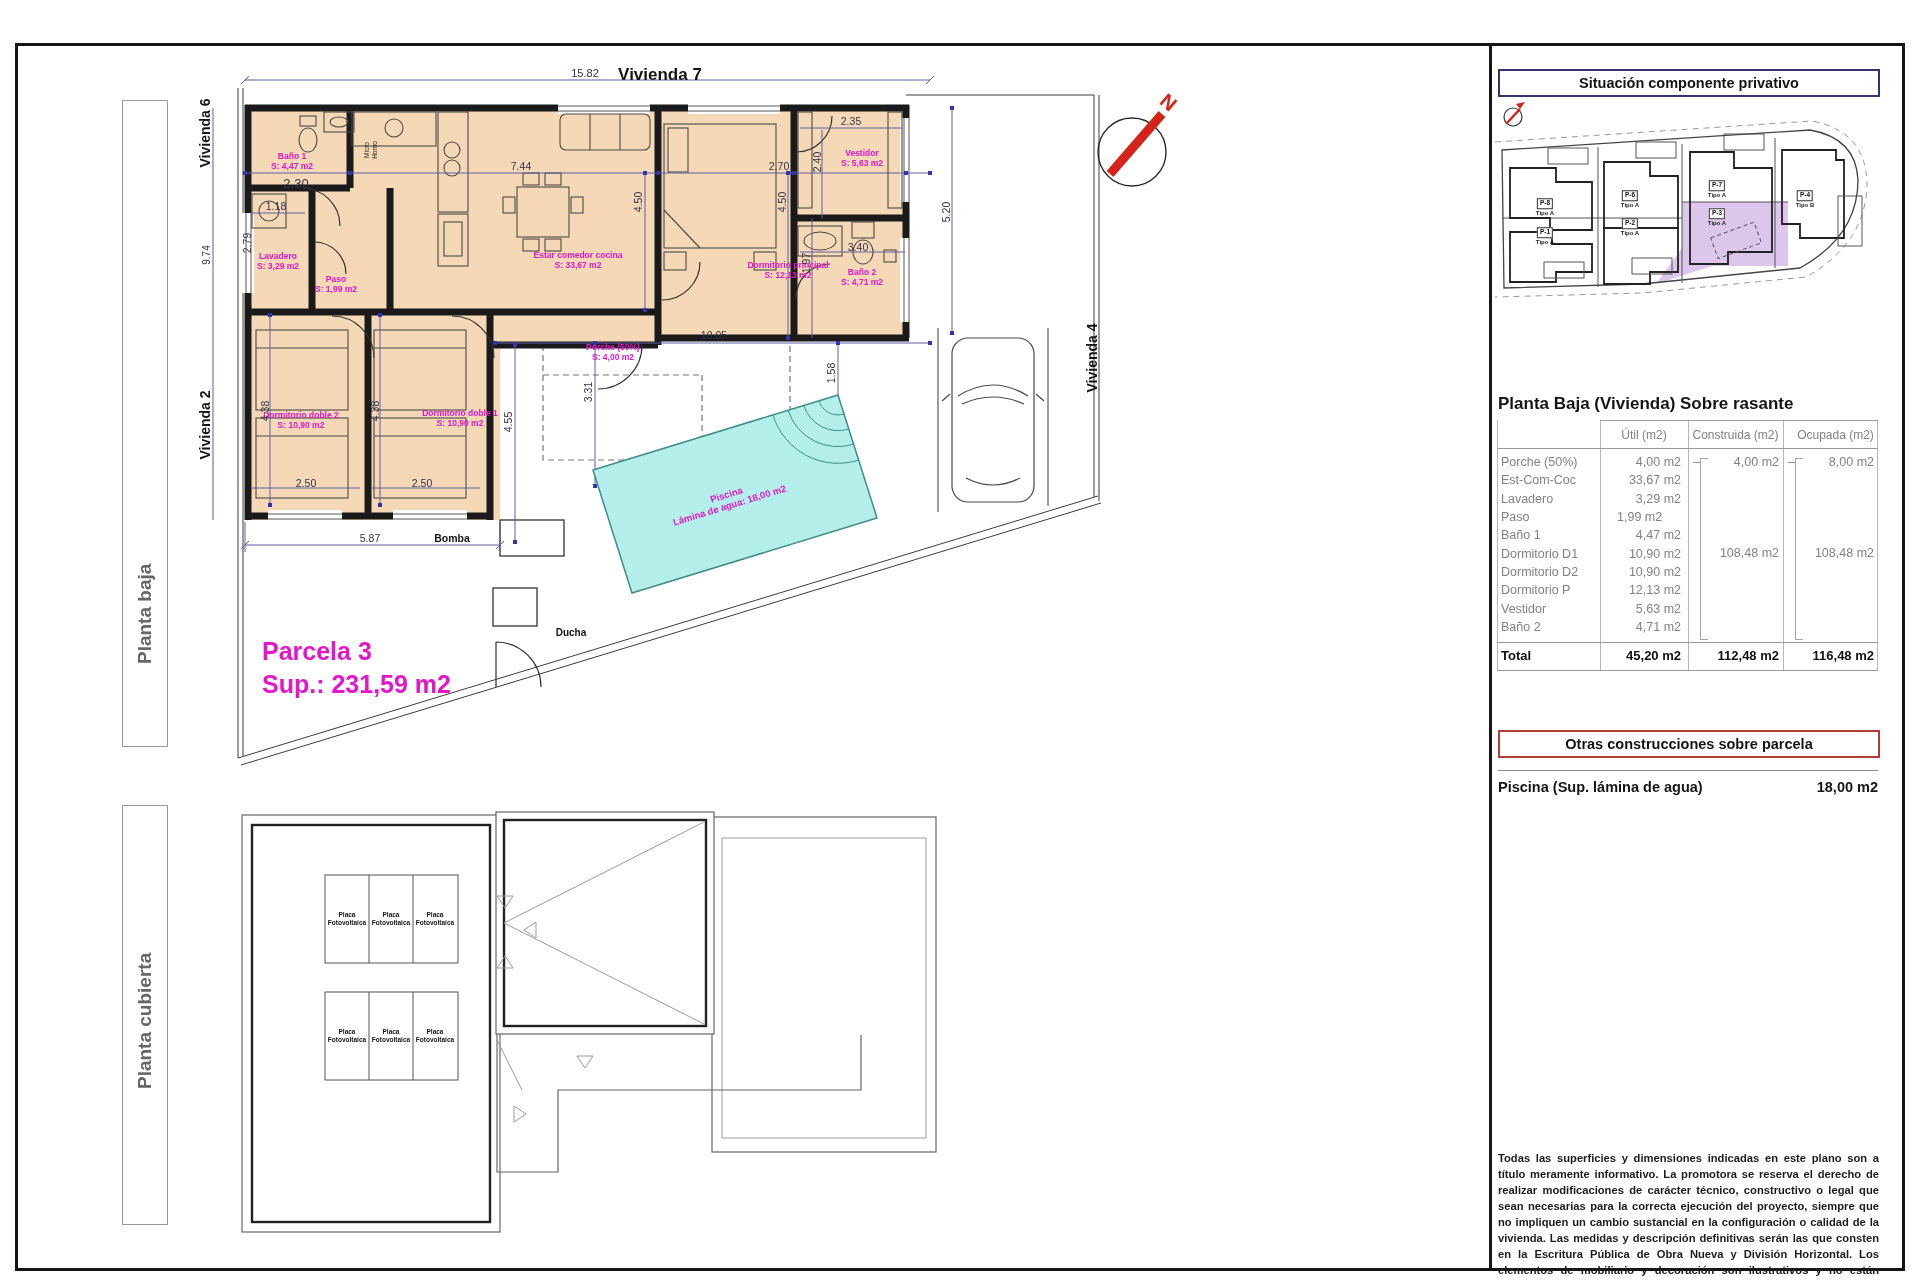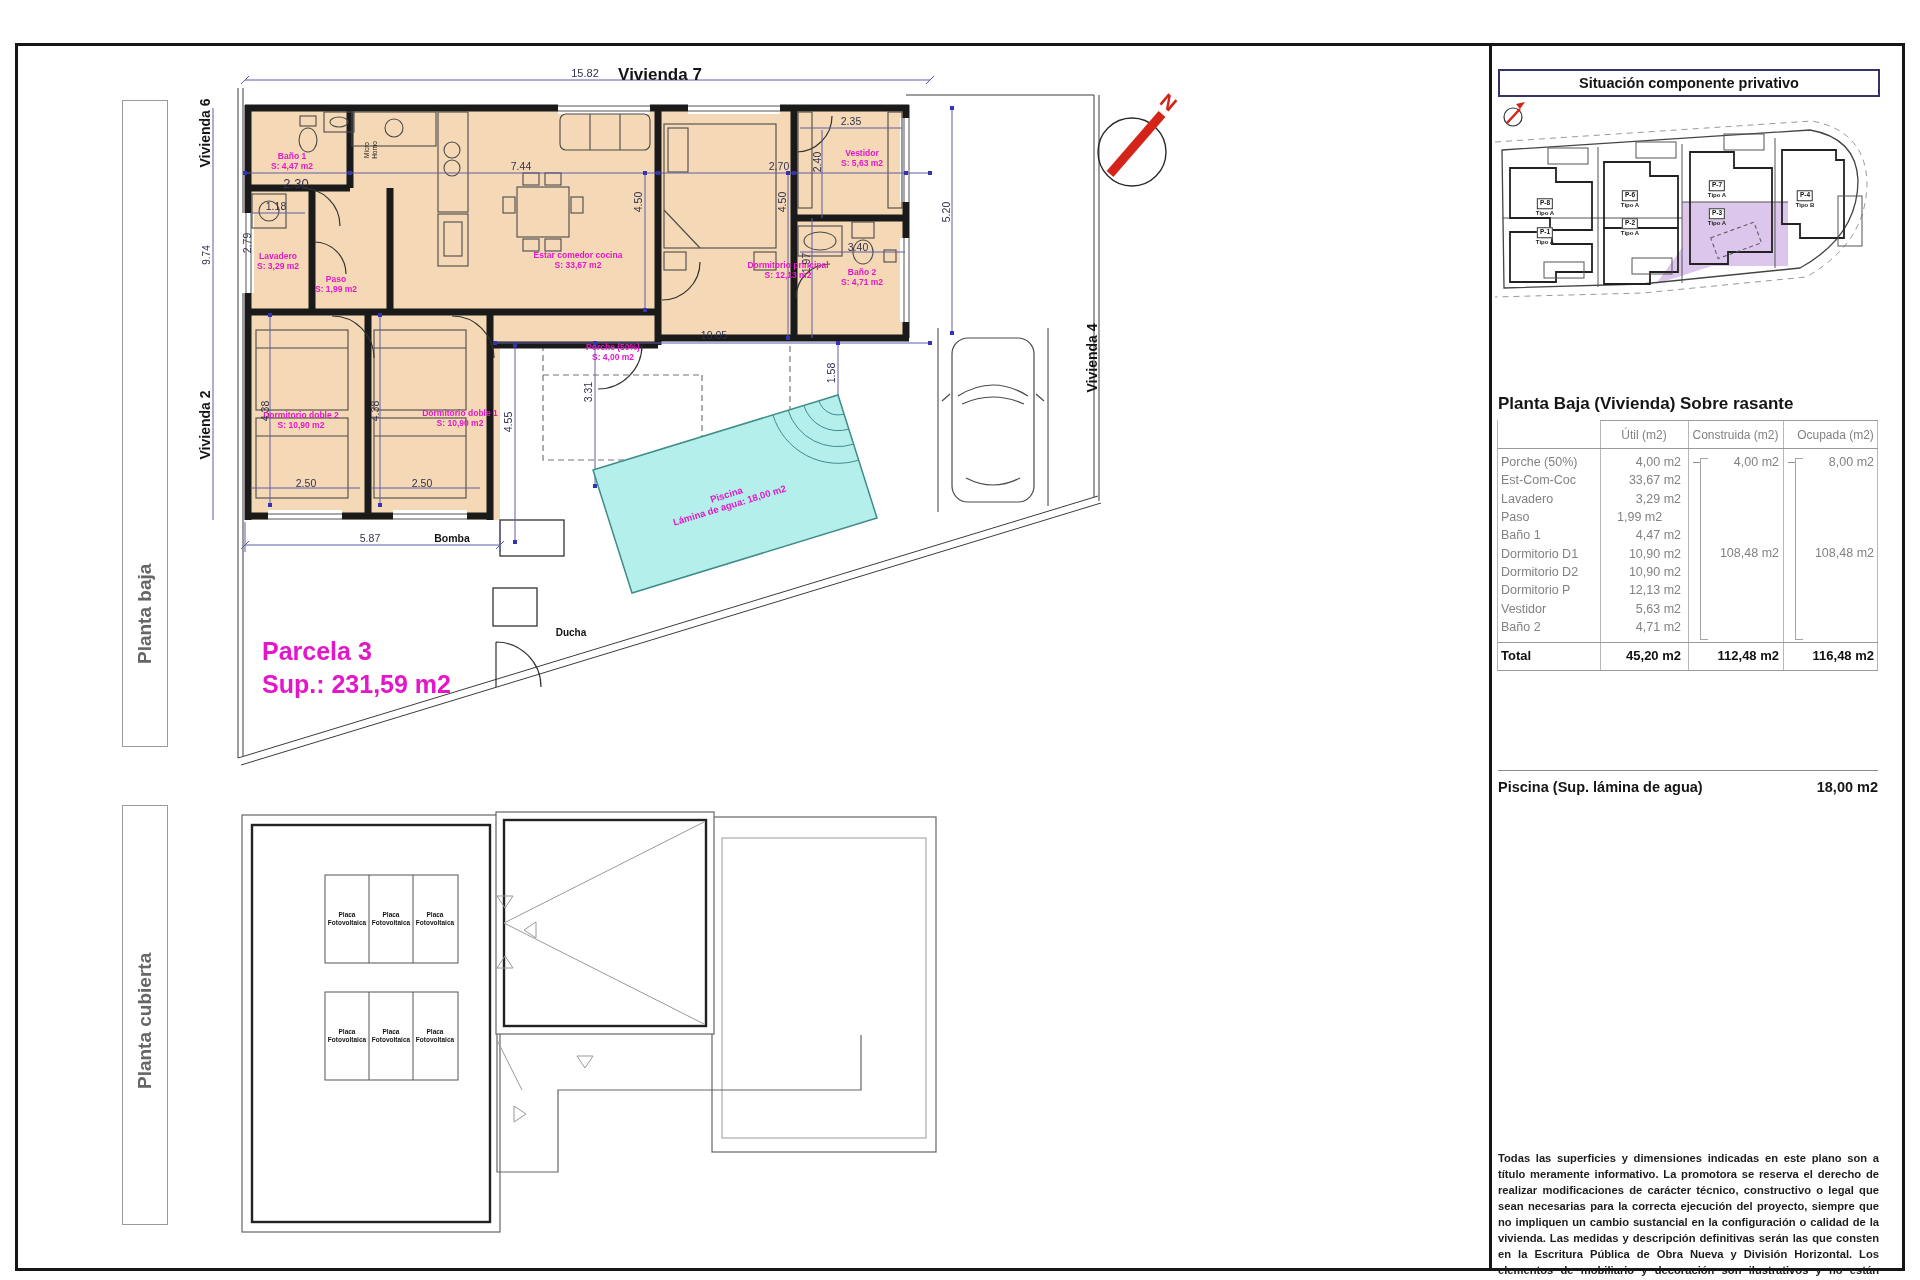--- a/index.html
+++ b/index.html
@@ -294,20 +294,21 @@
       <span class="num" style="top:198px;left:106px;width:78px;text-align:right">4,71 m2</span>
       <div class="brk" style="left:203px"></div>
       <div class="brk" style="left:298px"></div>
       <span class="num" style="top:124px;left:204px;width:78px;text-align:right">108,48 m2</span>
       <span class="num" style="top:124px;left:299px;width:78px;text-align:right">108,48 m2</span>
       <span class="tot" style="top:227px;left:4px">Total</span>
       <span class="num tot" style="top:227px;left:106px;width:78px;text-align:right">45,20 m2</span>
       <span class="num tot" style="top:227px;left:196px;width:86px;text-align:right">112,48 m2</span>
       <span class="num tot" style="top:227px;left:291px;width:86px;text-align:right">116,48 m2</span>
     </div>
+  <div class="title-box red" style="top:730px">Otras construcciones sobre parcela</div>
   <div id="pisc-rule"></div>
   <div id="pisc-row">
     <span>Piscina (Sup. lámina de agua)</span>
     <span class="val">18,00 m2</span>
   </div>
   <div id="disclaimer">Todas las superficies y dimensiones indicadas en este plano son a título meramente informativo. La promotora se reserva el derecho de realizar modificaciones de carácter técnico, constructivo o legal que sean necesarias para la correcta ejecución del proyecto, siempre que no impliquen un cambio sustancial en la configuración o calidad de la vivienda. Las medidas y descripción definitivas serán las que consten en la Escritura Pública de Obra Nueva y División Horizontal. Los elementos de mobiliario y decoración son ilustrativos y no están incluidos.</div>
 
   <div id="labels">
       <div class="lbl" style="left: 585px; top: 73px; font-size: 11px; color: rgb(50, 50, 78); transform: translate(-50%, -50%);">15.82</div>
       <div class="lbl b" style="left: 660px; top: 75px; font-size: 17px; color: rgb(20, 20, 20); transform: translate(-50%, -50%);">Vivienda 7</div>

